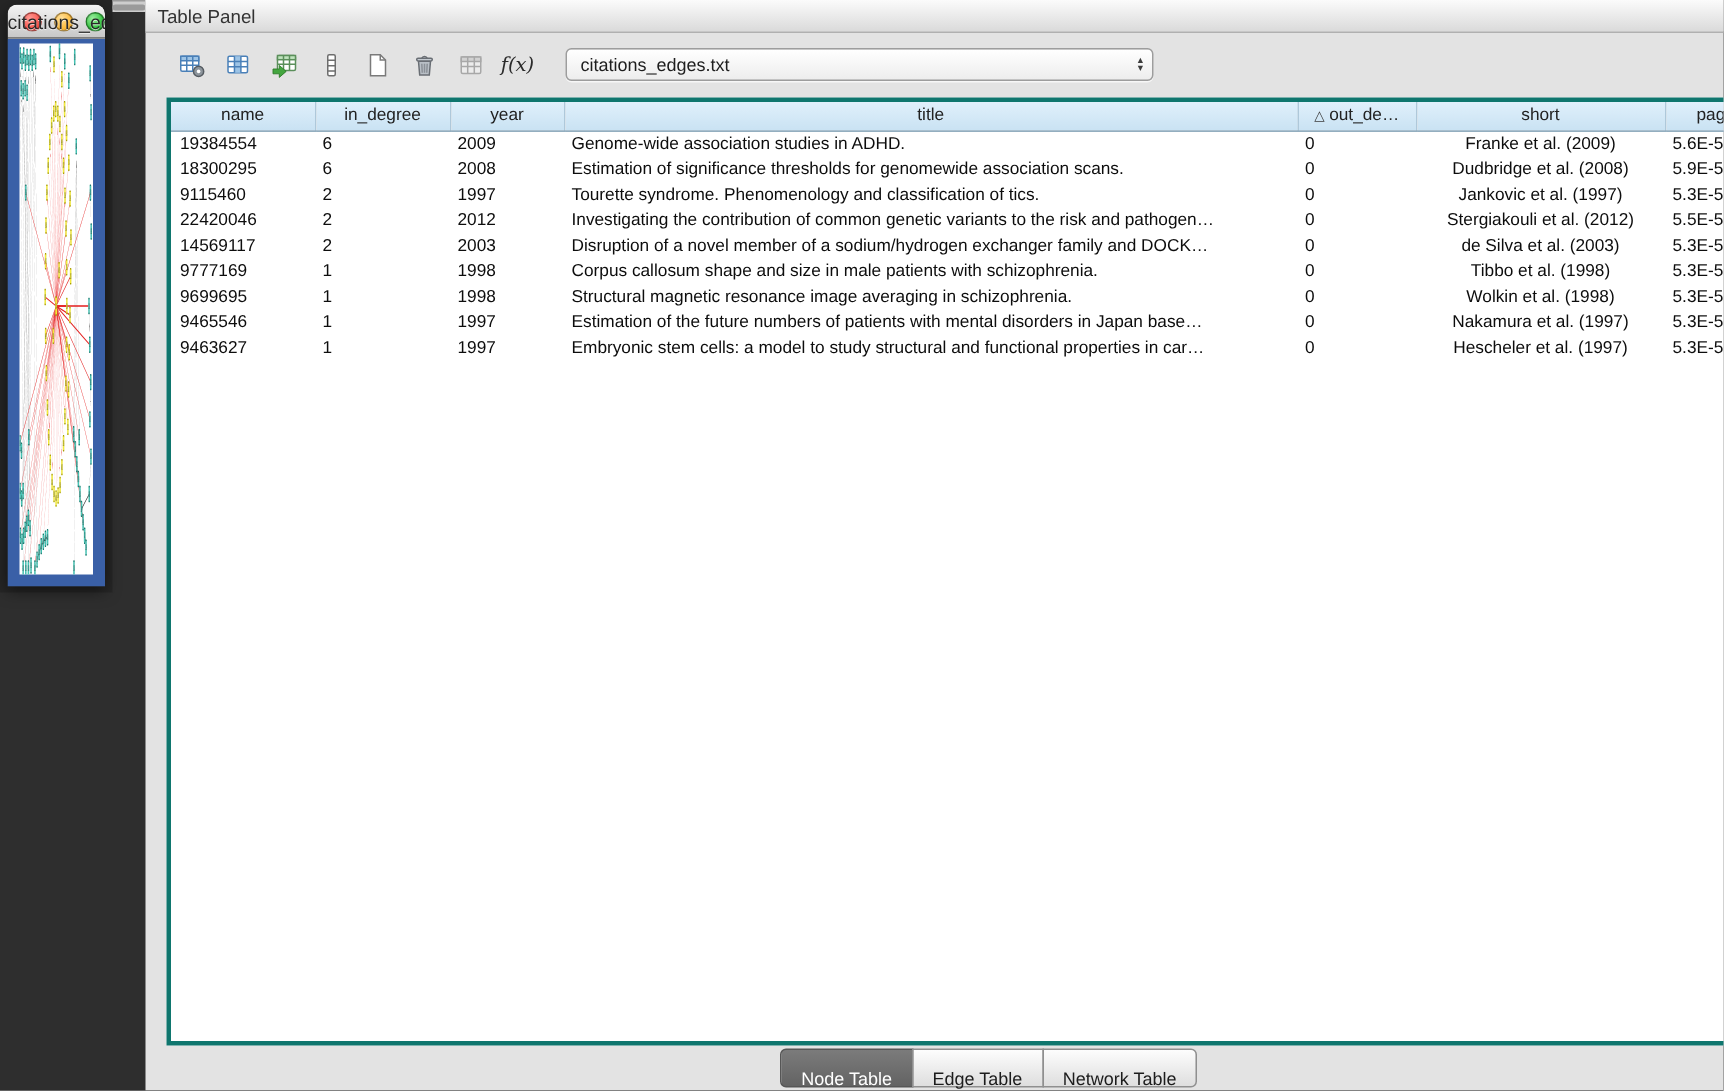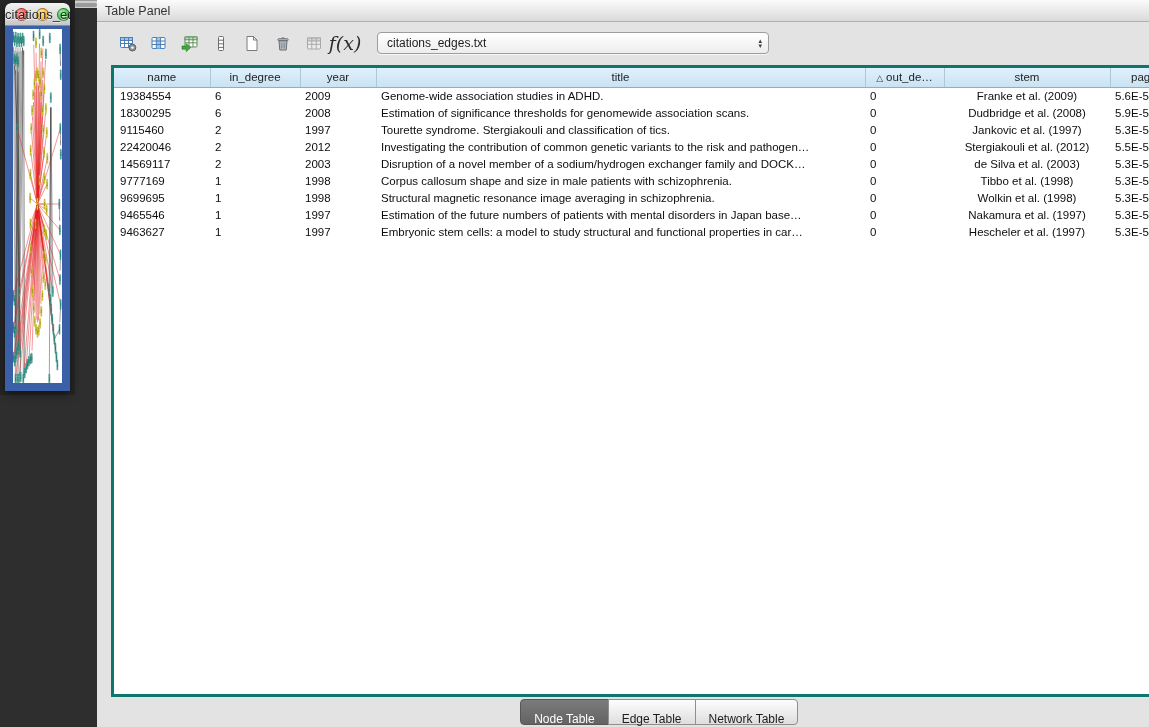--- a/index.html
+++ b/index.html
@@ -728,42 +728,42 @@
           <path d="M7.2 7.5 l.3 6 M9 7.5 v6 M10.8 7.5 l-.3 6" stroke="#8b9097" fill="none"></path>
         </svg>
       </span>
       <span class="tb-btn">
         <svg width="18" height="17" viewBox="0 0 18 17">
           <rect x="2.5" y="3" width="13" height="11" rx="1" fill="#ececec" stroke="#a8a8a8"></rect>
           <rect x="2.5" y="3" width="13" height="3" fill="#d2d2d2" stroke="#a8a8a8"></rect>
           <path d="M2.5 9.3 h13 M6.8 3 v11 M11.2 3 v11" stroke="#a8a8a8" fill="none"></path>
         </svg>
       </span>
-      <span class="tb-btn" style="font-family:'DejaVu Serif', serif; font-style:italic; font-size:19px; color:#2b2b2b;">f(x)</span>
+      <span class="tb-btn" style="font-family:'DejaVu Serif', serif; font-style:italic; font-size:13px; color:#2b2b2b;">f(x)</span>
 
       <span class="sheet-selector">
         <span class="value">citations_edges.txt</span>
         <span class="arrows">
           <span>▴</span>
           <span>▾</span>
         </span>
       </span>
     </div>
 
     <div class="table-wrap">
       <div class="grid-area">
         <table class="data">
           <thead>
               <tr>
                 <th class="c0"><span>name</span></th>
                 <th class="c1"><span>in_degree</span></th>
                 <th class="c2"><span>year</span></th>
                 <th class="c3"><span>title</span></th>
                 <th class="c4"><span class="sort">△</span><span>out_de…</span></th>
-                <th class="c5"><span>stem</span></th>
+                <th class="c5"><span>short</span></th>
                 <th class="c6"><span>pagerank</span></th>
                 <th class="cfill"></th>
               </tr>
             </thead>
           <tbody>
               <tr>
                 <td class="c0">19384554</td>
                 <td class="c1">6</td>
                 <td class="c2">2009</td>
                 <td class="c3">Genome-wide association studies in ADHD.</td>
@@ -779,21 +779,21 @@
                 <td class="c3">Estimation of significance thresholds for genomewide association scans.</td>
                 <td class="c4">0</td>
                 <td class="c5">Dudbridge et al. (2008)</td>
                 <td class="c6">5.9E-5</td>
                 <td class="cfill"></td>
               </tr>
               <tr>
                 <td class="c0">9115460</td>
                 <td class="c1">2</td>
                 <td class="c2">1997</td>
-                <td class="c3">Tourette syndrome. Stergiakouli and classification of tics.</td>
+                <td class="c3">Tourette syndrome. Phenomenology and classification of tics.</td>
                 <td class="c4">0</td>
                 <td class="c5">Jankovic et al. (1997)</td>
                 <td class="c6">5.3E-5</td>
                 <td class="cfill"></td>
               </tr>
               <tr>
                 <td class="c0">22420046</td>
                 <td class="c1">2</td>
                 <td class="c2">2012</td>
                 <td class="c3">Investigating the contribution of common genetic variants to the risk and pathogen…</td>

